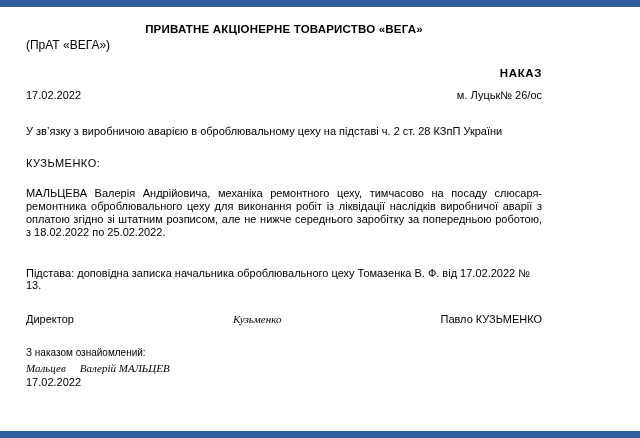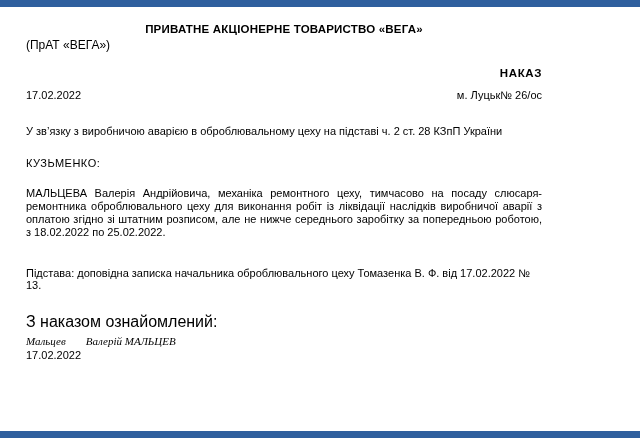--- a/index.html
+++ b/index.html
@@ -115,31 +115,31 @@
   .sign-row .sign-scrawl {
     flex: 1 1 auto;
     text-align: center;
     font-style: italic;
     font-family: "Liberation Serif", serif;
     font-size: 11px;
   }
   .sign-row .sign-name { flex: 0 0 auto; text-align: right; }
 
   .ack-head {
-    font-size: 16px;
+    font-size: 10px;
     margin-bottom: 4px;
   }
   .ack-sign {
     font-style: italic;
     font-family: "Liberation Serif", serif;
     font-size: 11px;
     margin-bottom: 2px;
   }
   .ack-sign .ack-sign-name {
-    margin-left: 20px;
+    margin-left: 14px;
   }
   .ack-date {
     font-size: 11px;
   }
 </style>
 </head>
 <body>
 
 <div class="page">
 
@@ -160,20 +160,25 @@
 
 
     <div class="preamble">У зв’язку з виробничою аварією в оброблювальному цеху на підставі ч. 2 ст. 28 КЗпП України</div>
 
     <div class="command-word">КУЗЬМЕНКО:</div>
 
     <div class="body-par">МАЛЬЦЕВА Валерія Андрійовича, механіка ремонтного цеху, тимчасово на посаду слюсаря-ремонтника оброблювального цеху для виконання робіт із ліквідації наслідків виробничої аварії з оплатою згідно зі штатним розписом, але не нижче середнього заробітку за попередньою роботою, з 18.02.2022 по 25.02.2022.</div>
 
     <div class="basis">Підстава: доповідна записка начальника оброблювального цеху Томазенка В. Ф. від 17.02.2022 № 13.</div>
 
+    <div class="sign-row">
+      <div class="sign-title">Директор</div>
+      <div class="sign-scrawl">Кузьменко</div>
+      <div class="sign-name">Павло КУЗЬМЕНКО</div>
+    </div>
 
     <div class="ack-head">З наказом ознайомлений:</div>
     <div class="ack-sign">
       <span>Мальцев</span><span class="ack-sign-name">Валерій МАЛЬЦЕВ</span>
     </div>
     <div class="ack-date">17.02.2022</div>
 
   </div>
 
   <div class="border-bottom"></div>

